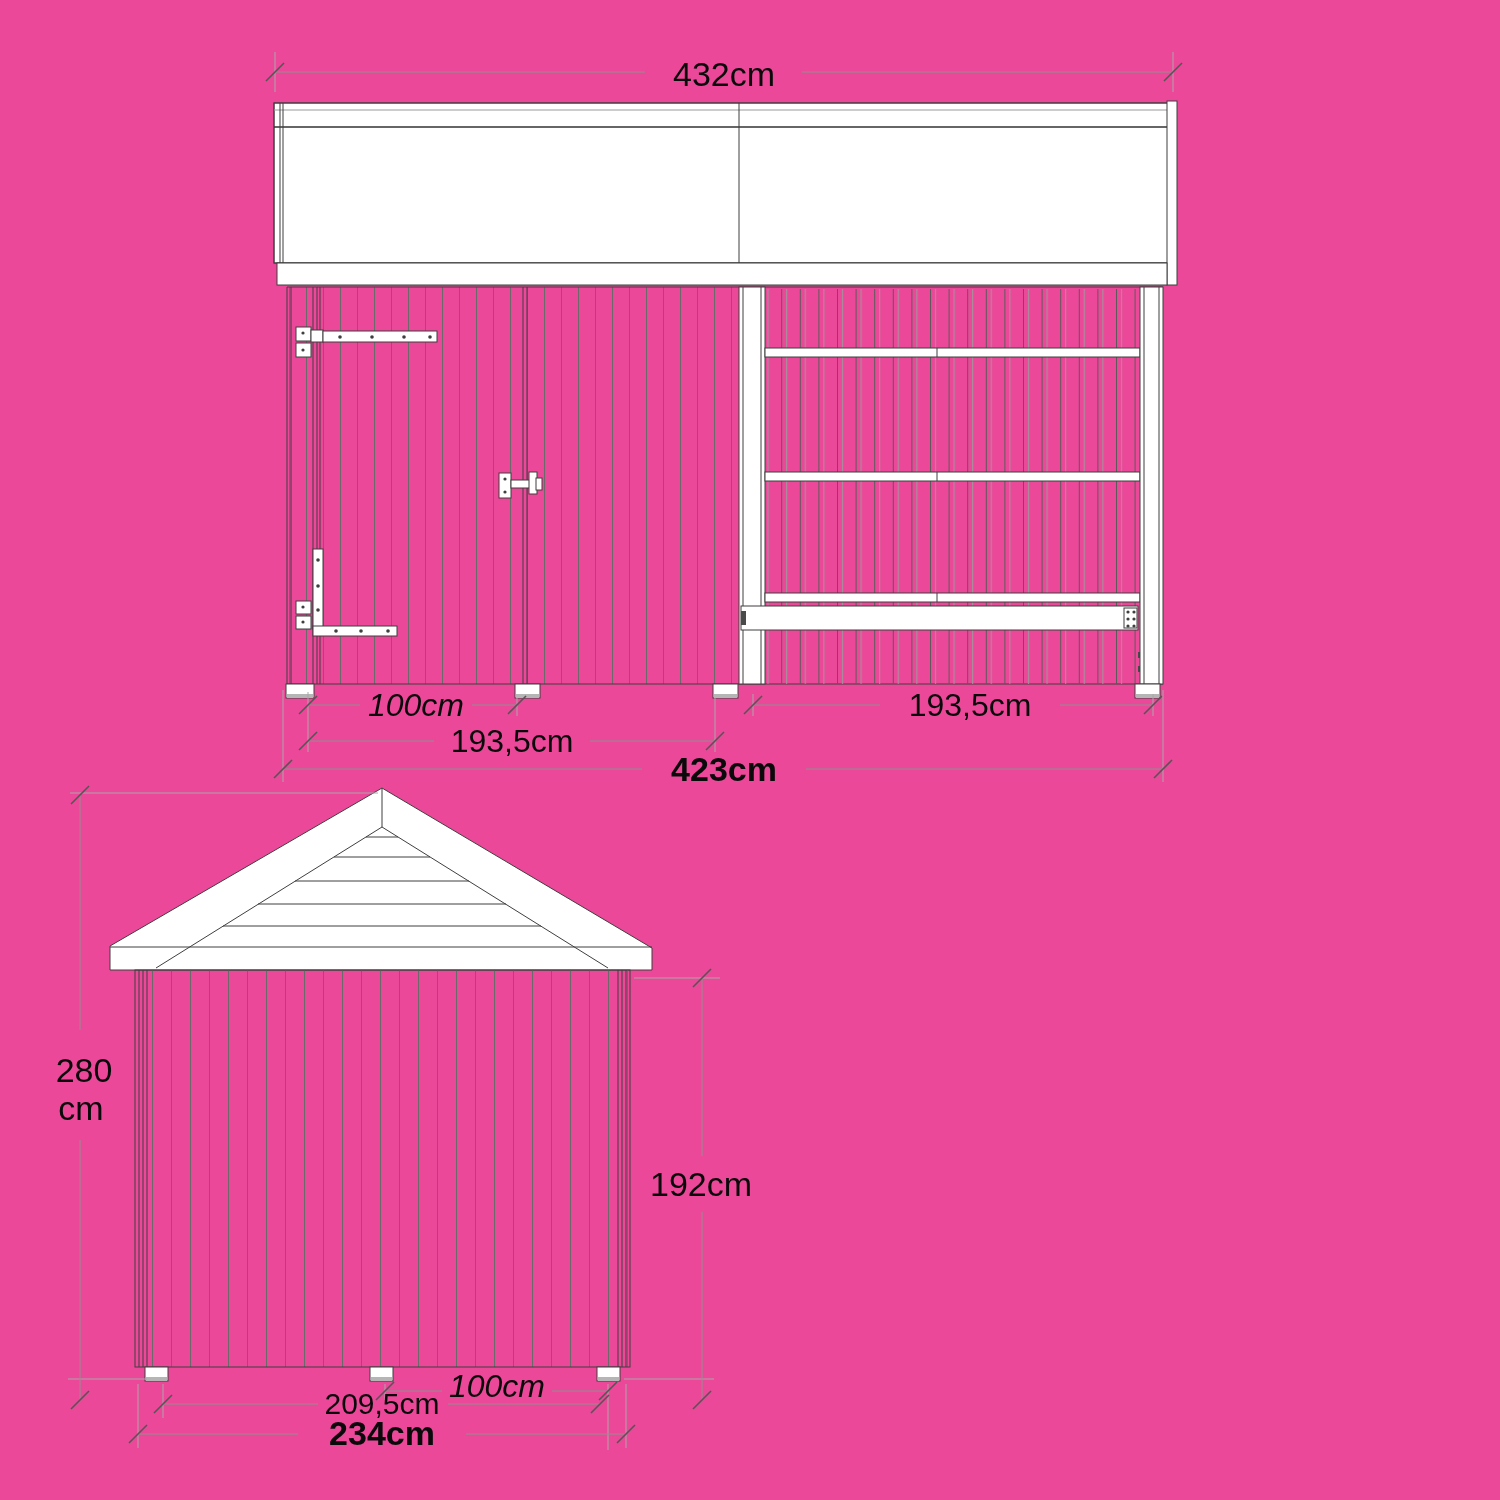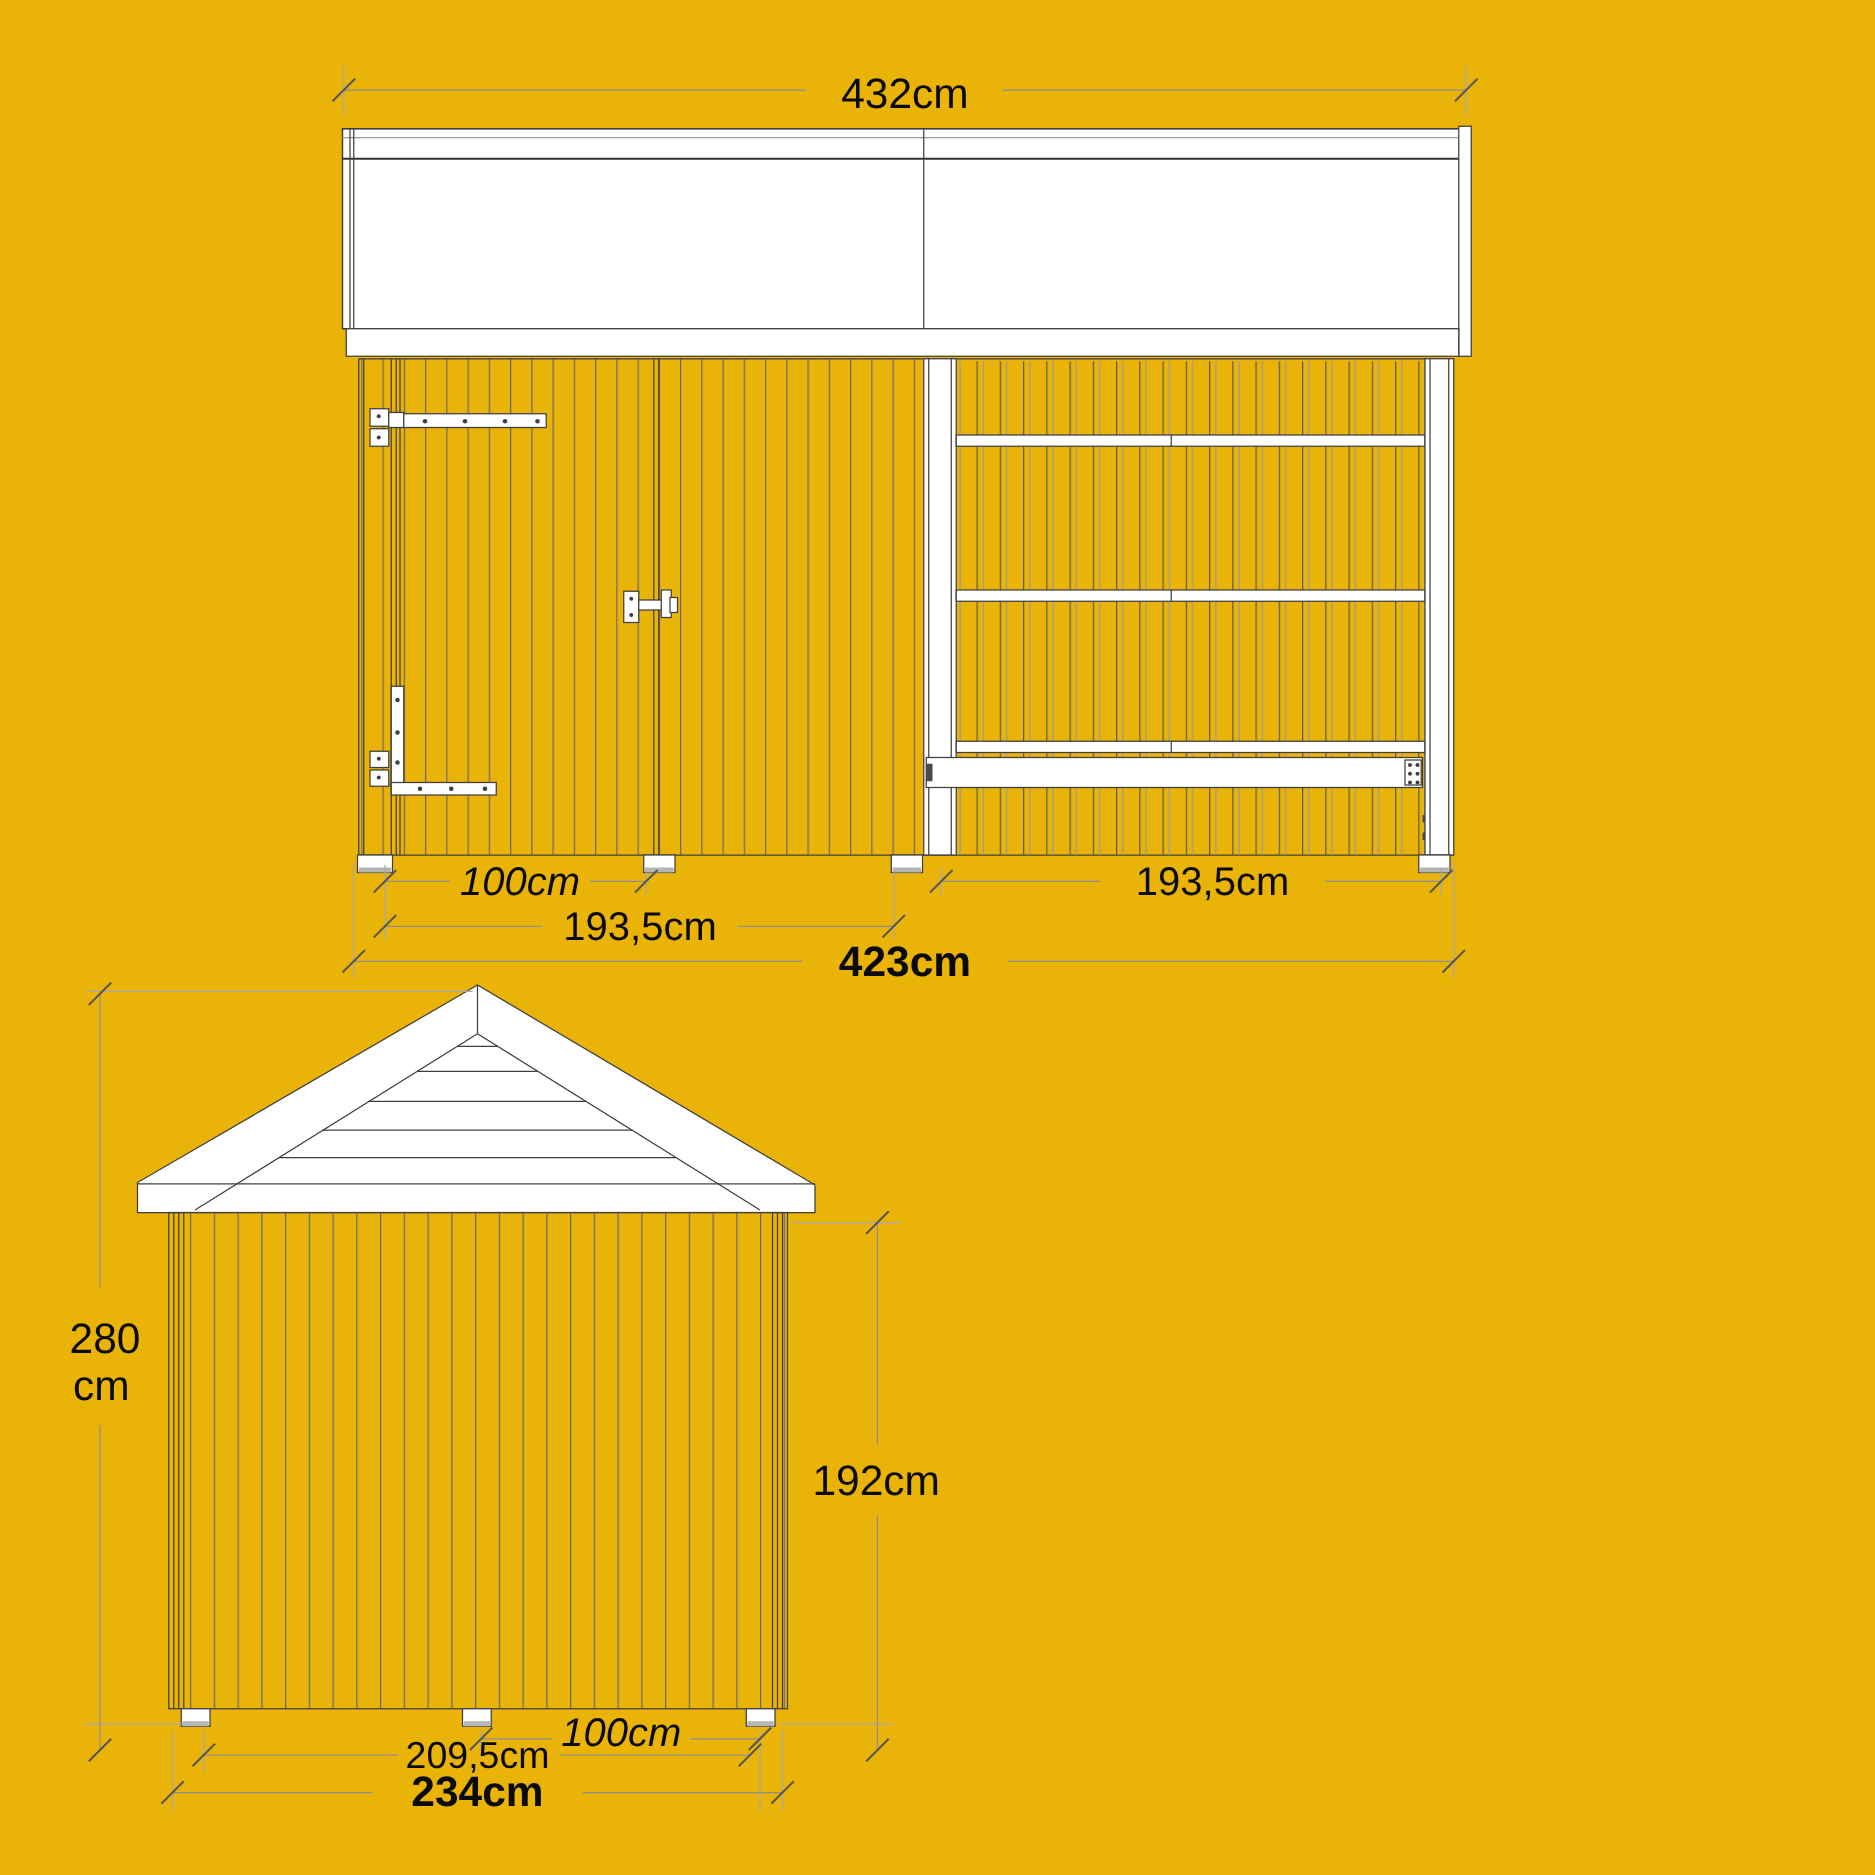--- a/index.html
+++ b/index.html
@@ -1,16 +1,16 @@
 <!DOCTYPE html>
 <html><head>
 <meta charset="utf-8">
 <style>
   html,body{margin:0;padding:0;background:#ffffff;}
-  .page{width:1500px;height:1500px;position:relative;background:#eab308;overflow:hidden;}
+  .page{width:1500px;height:1500px;position:relative;background:#ec4899;overflow:hidden;}
   svg{display:block;}
   .ln{stroke:#3f3f3f;stroke-width:1;fill:none;}
   .lnf{stroke:#3f3f3f;stroke-width:1;fill:#ffffff;}
   .dim{stroke:#8f8f8f;stroke-width:1;fill:none;}
   .ext{stroke:#a8a8a8;stroke-width:1;fill:none;}
   .tick{stroke:#555555;stroke-width:1.6;fill:none;}
   .dark{fill:#4a4a4a;stroke:none;}
   .dot{fill:#3f3f3f;stroke:none;}
   .ftpad{fill:#b5b5b5;stroke:none;}
   .dtxt{font-family:"Liberation Sans",sans-serif;fill:#0a0a0a;font-size:32px;text-anchor:middle;}

